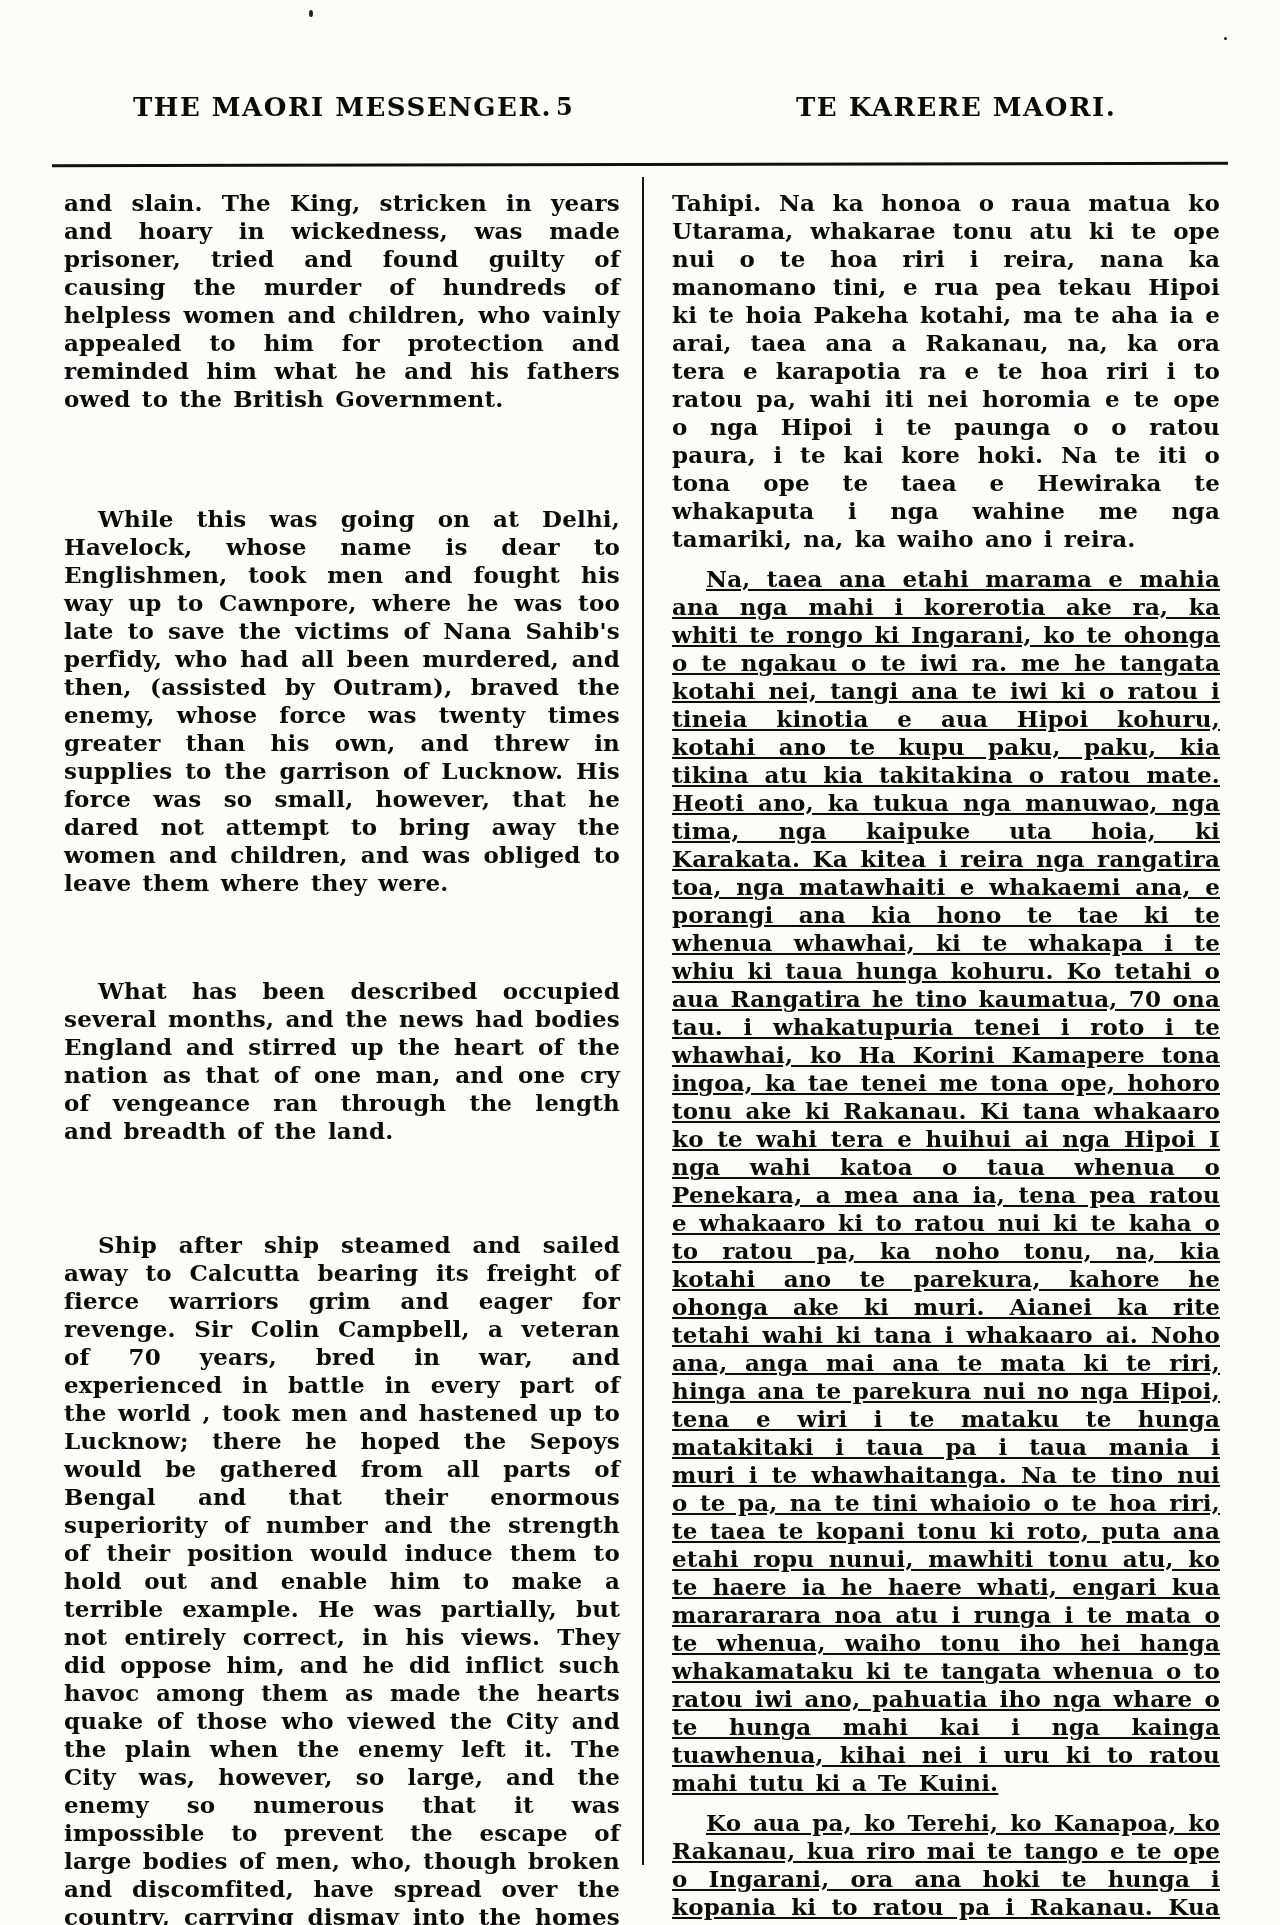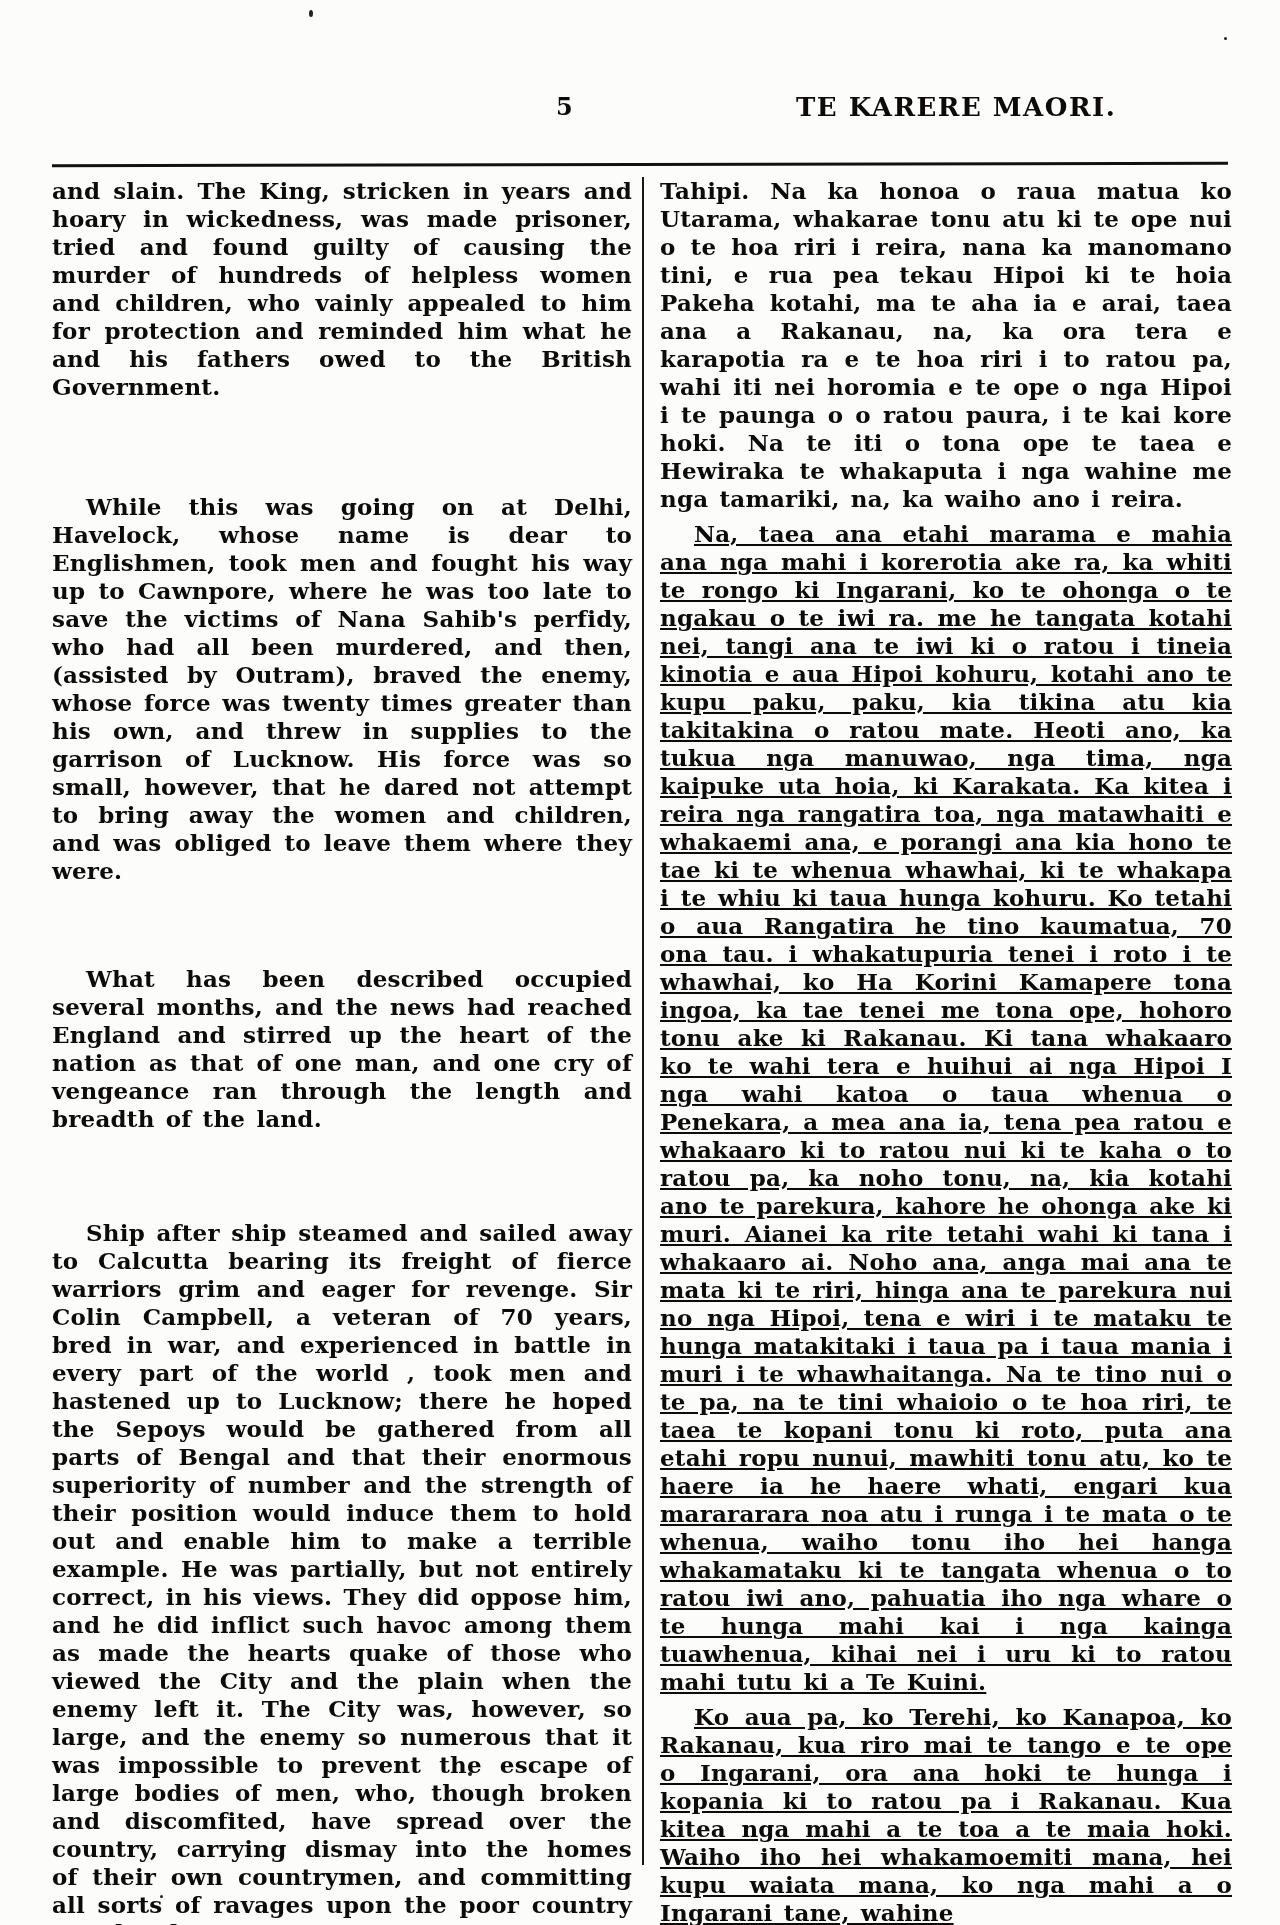--- a/index.html
+++ b/index.html
@@ -44,21 +44,21 @@
   .col { box-sizing: border-box; }
   .col-left  { width: 580px; }
   .col-rule {
     width: 2px;
     background: #181715;
     margin-left: 10px;
     height: 1688px;
   }
   .col-right { flex: 1; margin-left: 16px; }
   .para {
-    margin: 0;
+    margin: 12px;
     text-align: justify;
     font-size: 23px;
     line-height: 28px;
     font-weight: 700;
     word-spacing: 3px;
     letter-spacing: 0.2px;
     color: #0c0b09;
   }
   .indent { text-indent: 34px; }
   .flush  { text-indent: 0; }
@@ -78,32 +78,33 @@
   .speck-2 { top: 37px;  left: 1224px; width: 3px; height: 3px; }
   .speck-3 { top: 1772px; left: 468px; width: 4px; height: 4px; }
   .speck-4 { top: 1895px; left: 160px; width: 3px; height: 3px; }
 </style>
 </head>
 <body>
 
 <div class="page">
 
   <div class="masthead">
+    <span class="mast-item mast-left">THE MAORI MESSENGER.</span>
     <span class="mast-item mast-num">5</span>
     <span class="mast-item mast-right">TE KARERE MAORI.</span>
   </div>
 
   <div class="head-rule"></div>
 
   <div class="columns">
 
     <section class="col col-left">
       <p class="para flush">and slain. The King, stricken in years and hoary in wickedness, was made prisoner, tried and found guilty of causing the murder of hundreds of helpless women and children, who vainly appealed to him for protection and reminded him what he and his fathers owed to the British Government.</p>
       <p class="para indent gap-a">While this was going on at Delhi, Havelock, whose name is dear to Englishmen, took men and fought his way up to Cawnpore, where he was too late to save the victims of Nana Sahib's perfidy, who had all been murdered, and then, (assisted by Outram), braved the enemy, whose force was twenty times greater than his own, and threw in supplies to the garrison of Lucknow. His force was so small, however, that he dared not attempt to bring away the women and children, and was obliged to leave them where they were.</p>
-      <p class="para indent gap-b">What has been described occupied several months, and the news had reached England and stirred up the heart of the nation as that of one man, and one cry of vengeance ran through the length and breadth of the land.</p>
+      <p class="para indent gap-b">What has been described occupied several months, and the news had bodies England and stirred up the heart of the nation as that of one man, and one cry of vengeance ran through the length and breadth of the land.</p>
       <p class="para indent gap-c">Ship after ship steamed and sailed away to Calcutta bearing its freight of fierce warriors grim and eager for revenge. Sir Colin Campbell, a veteran of 70 years, bred in war, and experienced in battle in every part of the world , took men and hastened up to Lucknow; there he hoped the Sepoys would be gathered from all parts of Bengal and that their enormous superiority of number and the strength of their position would induce them to hold out and enable him to make a terrible example. He was partially, but not entirely correct, in his views. They did oppose him, and he did inflict such havoc among them as made the hearts quake of those who viewed the City and the plain when the enemy left it. The City was, however, so large, and the enemy so numerous that it was impossible to prevent the escape of large bodies of men, who, though broken and discomfited, have spread over the country, carrying dismay into the homes of their own countrymen, and committing all sorts of ravages upon the poor country people who</p>
     </section>
 
     <div class="col-rule"></div>
 
     <section class="col col-right">
       <p class="para flush">Tahipi. Na ka honoa o raua matua ko Utarama, whakarae tonu atu ki te ope nui o te hoa riri i reira, nana ka manomano tini, e rua pea tekau Hipoi ki te hoia Pakeha kotahi, ma te aha ia e arai, taea ana a Rakanau, na, ka ora tera e karapotia ra e te hoa riri i to ratou pa, wahi iti nei horomia e te ope o nga Hipoi i te paunga o o ratou paura, i te kai kore hoki. Na te iti o tona ope te taea e Hewiraka te whakaputa i nga wahine me nga tamariki, na, ka waiho ano i reira.</p>
       <p class="para indent gap-s">Na, taea ana etahi marama e mahia ana nga mahi i korerotia ake ra, ka whiti te rongo ki Ingarani, ko te ohonga o te ngakau o te iwi ra. me he tangata kotahi nei, tangi ana te iwi ki o ratou i tineia kinotia e aua Hipoi kohuru, kotahi ano te kupu paku, paku, kia tikina atu kia takitakina o ratou mate. Heoti ano, ka tukua nga manuwao, nga tima, nga kaipuke uta hoia, ki Karakata. Ka kitea i reira nga rangatira toa, nga matawhaiti e whakaemi ana, e porangi ana kia hono te tae ki te whenua whawhai, ki te whakapa i te whiu ki taua hunga kohuru. Ko tetahi o aua Rangatira he tino kaumatua, 70 ona tau. i whakatupuria tenei i roto i te whawhai, ko Ha Korini Kamapere tona ingoa, ka tae tenei me tona ope, hohoro tonu ake ki Rakanau. Ki tana whakaaro ko te wahi tera e huihui ai nga Hipoi I nga wahi katoa o taua whenua o Penekara, a mea ana ia, tena pea ratou e whakaaro ki to ratou nui ki te kaha o to ratou pa, ka noho tonu, na, kia kotahi ano te parekura, kahore he ohonga ake ki muri. Aianei ka rite tetahi wahi ki tana i whakaaro ai. Noho ana, anga mai ana te mata ki te riri, hinga ana te parekura nui no nga Hipoi, tena e wiri i te mataku te hunga matakitaki i taua pa i taua mania i muri i te whawhaitanga. Na te tino nui o te pa, na te tini whaioio o te hoa riri, te taea te kopani tonu ki roto, puta ana etahi ropu nunui, mawhiti tonu atu, ko te haere ia he haere whati, engari kua marararara noa atu i runga i te mata o te whenua, waiho tonu iho hei hanga whakamataku ki te tangata whenua o to ratou iwi ano, pahuatia iho nga whare o te hunga mahi kai i nga kainga tuawhenua, kihai nei i uru ki to ratou mahi tutu ki a Te Kuini.</p>
       <p class="para indent gap-s">Ko aua pa, ko Terehi, ko Kanapoa, ko Rakanau, kua riro mai te tango e te ope o Ingarani, ora ana hoki te hunga i kopania ki to ratou pa i Rakanau. Kua kitea nga mahi a te toa a te maia hoki. Waiho iho hei whakamoemiti mana, hei kupu waiata mana, ko nga mahi a o Ingarani tane, wahine</p>
     </section>

